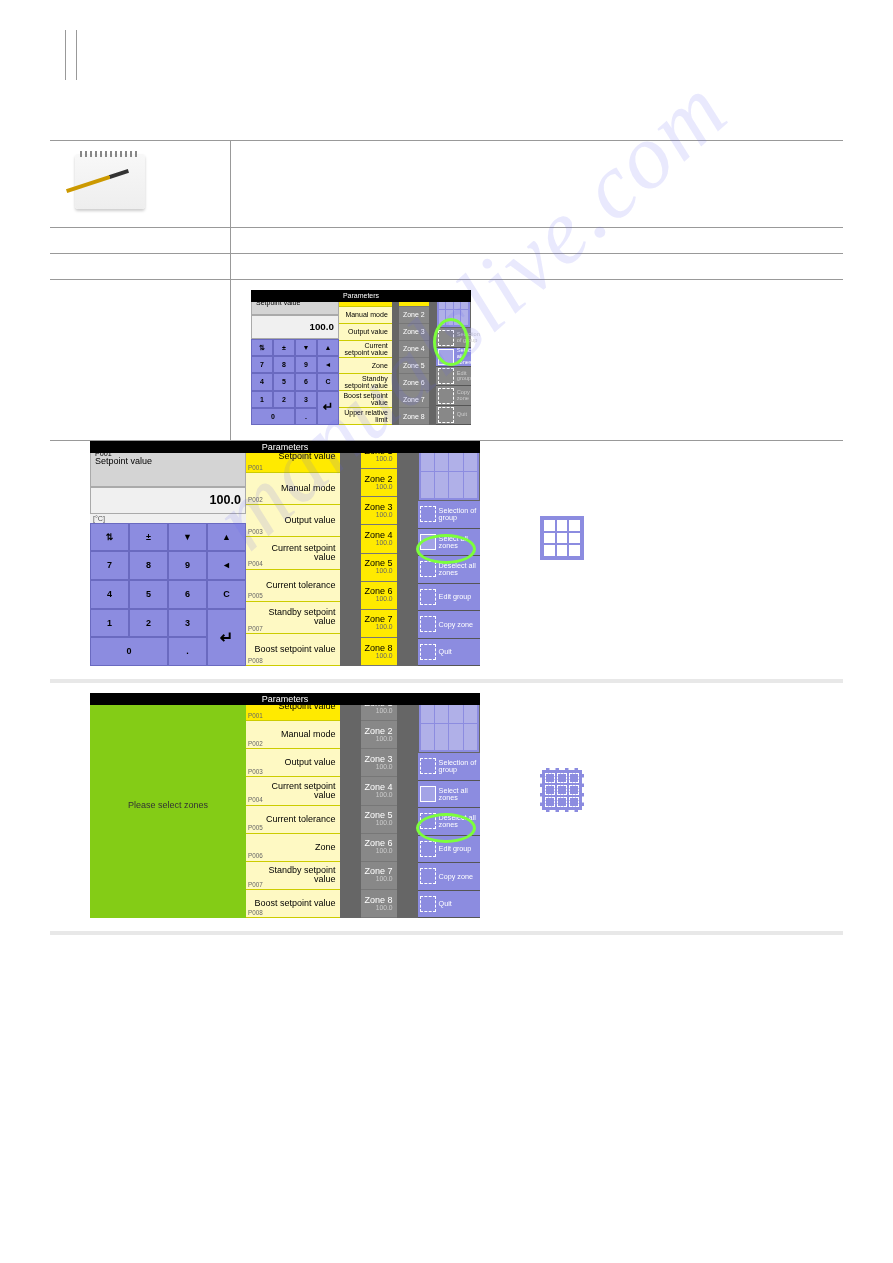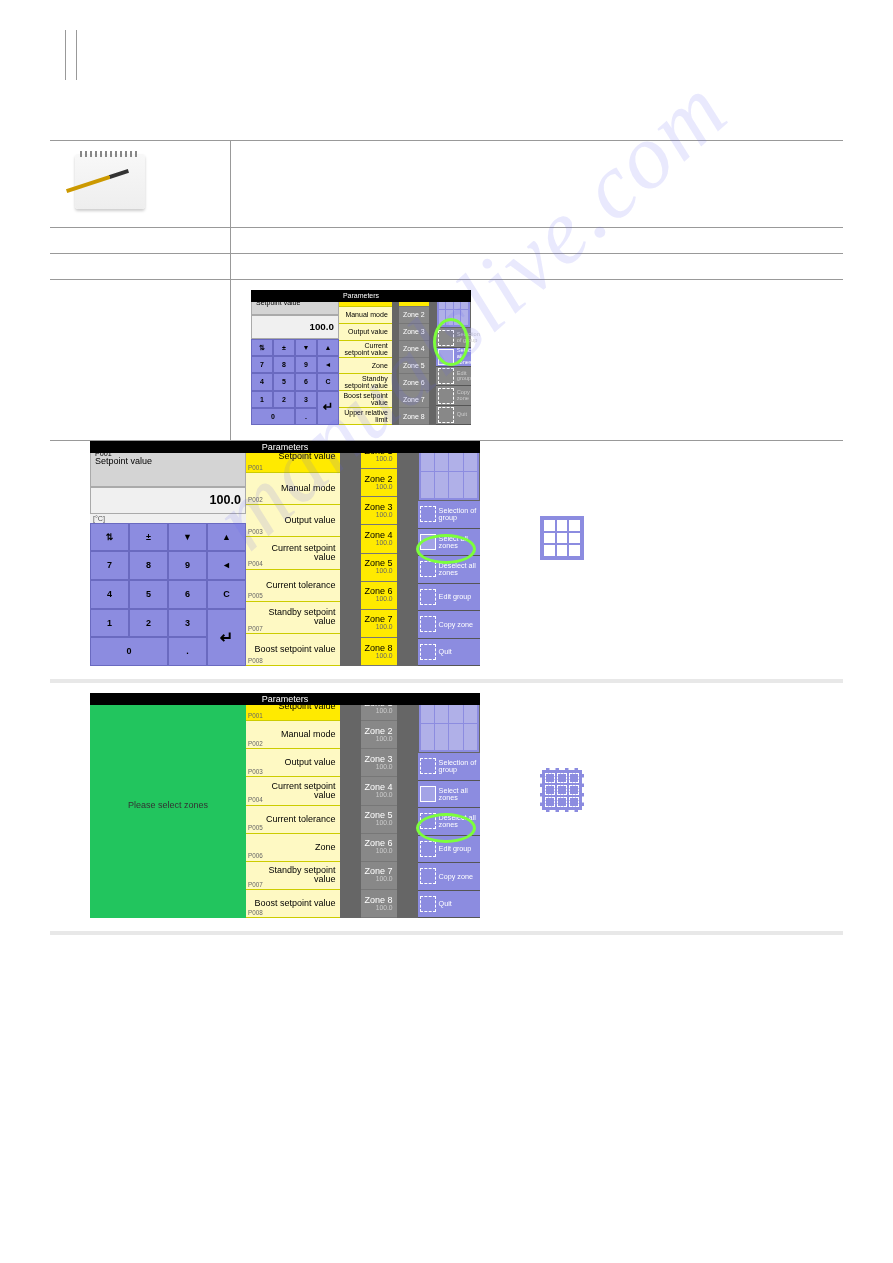--- a/index.html
+++ b/index.html
@@ -136,21 +136,21 @@
   .kp-btn {
     background: #8c8ce0;
     border: 1px solid #6a6ac0;
     display: flex;
     align-items: center;
     justify-content: center;
     color: #000;
     font-weight: bold;
   }
   .kp-placeholder {
-    background: #22c55e;
+    background: #84cc16;
     display: flex;
     align-items: center;
     justify-content: center;
     text-align: center;
     color: #333;
     flex: 1;
     padding: 18px;
   }
   .param-item {
     background: #ffea00;

